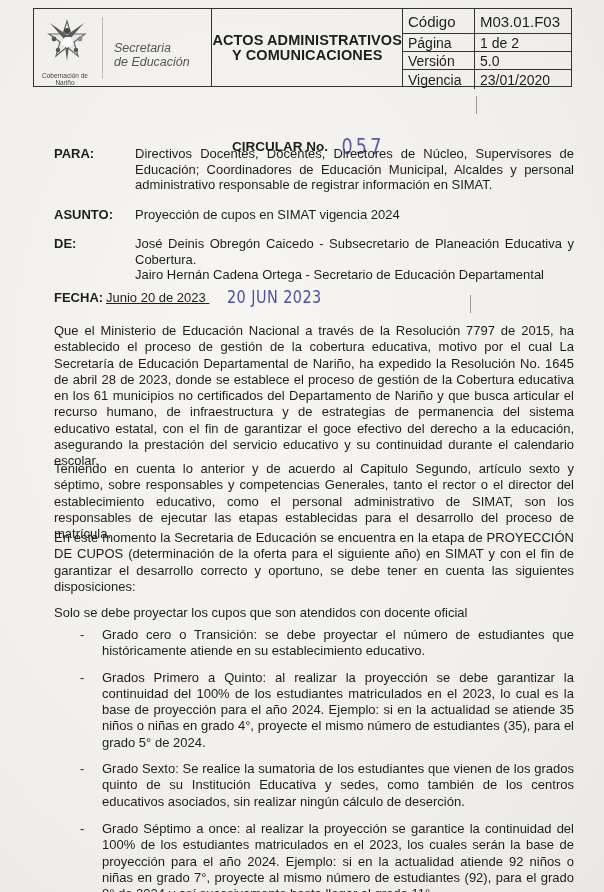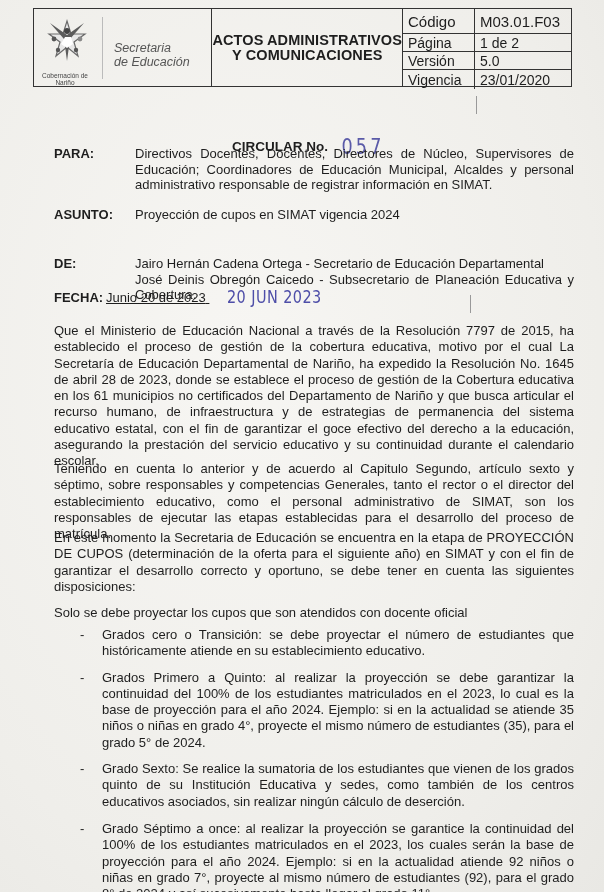--- a/index.html
+++ b/index.html
@@ -31,21 +31,21 @@
     flex: 1; display: grid; grid-template-columns: 72px 1fr;
   }
   .hdr .meta div {
     border-bottom: 1px solid #333; font-size: 14px; padding-left: 5px;
     display: flex; align-items: center;
   }
   .hdr .meta div.k { border-right: 1px solid #333; }
   .hdr .meta div.last { border-bottom: none; }
   .hdr .meta .r0 { height: 24px; font-size: 15px; }
   .hdr .meta .r1, .hdr .meta .r2 { height: 17px; }
-  .hdr .meta .r3 { height: 19px; }
+  .hdr .meta .r3 { height: 19px; text-decoration: underline; }
 
   .logo-mark { position: absolute; left: 10px; top: 8px; width: 46px; height: 46px; }
   .logo-caption {
     position: absolute; left: 2px; top: 63px; width: 58px; text-align: center;
     font-size: 6.5px; line-height: 7px; color: #444;
   }
   .logo-sep { position: absolute; left: 68px; top: 8px; width: 1px; height: 62px; background: #bbb; }
   .logo-text {
     position: absolute; left: 80px; top: 32px; font-size: 12.5px; line-height: 14px; color: #555; font-style: italic;
   }
@@ -57,21 +57,21 @@
   .stamp-num {
     font-family: "DejaVu Sans", sans-serif; color: #5a5aa8; font-weight: normal;
     font-size: 22px; letter-spacing: 4px; transform: scaleX(0.8); display: inline-block;
     vertical-align: -3px; margin-left: 4px;
   }
   .field { position: absolute; left: 54px; width: 520px; font-size: 13px; line-height: 15.5px; }
   .field .lbl { position: absolute; left: 0; top: 0; font-weight: bold; }
   .field .val { margin-left: 81px; text-align: justify; }
   .f-para { top: 146px; }
   .f-asunto { top: 207px; }
-  .f-de { top: 236px; margin-top: 20px; }
+  .f-de { top: 236px; }
   .f-fecha { top: 290px; }
   .f-fecha .val { margin-left: 52px; text-decoration: underline; }
   .date-stamp {
     font-family: "DejaVu Sans", sans-serif; color: #4e4ea8; font-size: 17px;
     transform: scaleX(0.85); transform-origin: left center; display: inline-block;
     margin-left: 18px; vertical-align: -1px; letter-spacing: 0.5px;
   }
 
   .body-para {
     position: absolute; left: 54px; width: 520px; font-size: 13px; line-height: 16.3px;
@@ -147,43 +147,43 @@
   </div>
 
   <div class="field f-asunto">
     <span class="lbl">ASUNTO:</span>
     <div class="val">Proyección de cupos en SIMAT vigencia 2024</div>
   </div>
 
   <div class="field f-de">
     <span class="lbl">DE:</span>
     <div class="val">
+      <div>José Deinis Obregón Caicedo - Subsecretario de Planeación Educativa y Cobertura.</div>
       <div style="text-align:left">Jairo Hernán Cadena Ortega - Secretario de Educación Departamental</div>
-      <div>José Deinis Obregón Caicedo - Subsecretario de Planeación Educativa y Cobertura.</div>
     </div>
   </div>
 
   <div class="field f-fecha">
     <span class="lbl">FECHA:</span>
     <div class="val">
       <span>Junio 20 de 2023</span>
       <span class="date-stamp">20 JUN 2023</span>
     </div>
   </div>
 
   <div class="body-para p1">Que el Ministerio de Educación Nacional a través de la Resolución 7797 de 2015, ha establecido el proceso de gestión de la cobertura educativa, motivo por el cual La Secretaría de Educación Departamental de Nariño, ha expedido la Resolución No. 1645 de abril 28 de 2023, donde se establece el proceso de gestión de la Cobertura educativa en los 61 municipios no certificados del Departamento de Nariño y que busca articular el recurso humano, de infraestructura y de estrategias de permanencia del sistema educativo estatal, con el fin de garantizar el goce efectivo del derecho a la educación, asegurando la prestación del servicio educativo y su continuidad durante el calendario escolar.</div>
   <div class="body-para p2">Teniendo en cuenta lo anterior y de acuerdo al Capitulo Segundo, artículo sexto y séptimo, sobre responsables y competencias Generales, tanto el rector o el director del establecimiento educativo, como el personal administrativo de SIMAT, son los responsables de ejecutar las etapas establecidas para el desarrollo del proceso de matrícula.</div>
   <div class="body-para p3">En este momento la Secretaria de Educación se encuentra en la etapa de PROYECCIÓN DE CUPOS (determinación de la oferta para el siguiente año) en SIMAT y con el fin de garantizar el desarrollo correcto y oportuno, se debe tener en cuenta las siguientes disposiciones:</div>
 
   <div class="bold-line">Solo se debe proyectar los cupos que son atendidos con docente oficial</div>
 
   <ul class="bullets">
     <li class="b0">
       <span class="dash">-</span>
-      <span>Grados cero o Transición: se debe proyectar el número de estudiantes que históricamente atiende en su establecimiento educativo.</span>
+      <span>Grado cero o Transición: se debe proyectar el número de estudiantes que históricamente atiende en su establecimiento educativo.</span>
     </li>
     <li class="b1">
       <span class="dash">-</span>
       <span>Grados Primero a Quinto: al realizar la proyección se debe garantizar la continuidad del 100% de los estudiantes matriculados en el 2023, lo cual es la base de proyección para el año 2024. Ejemplo: si en la actualidad se atiende 35 niños o niñas en grado 4°, proyecte el mismo número de estudiantes (35), para el grado 5° de 2024.</span>
     </li>
     <li class="b2">
       <span class="dash">-</span>
       <span>Grado Sexto: Se realice la sumatoria de los estudiantes que vienen de los grados quinto de su Institución Educativa y sedes, como también de los centros educativos asociados, sin realizar ningún cálculo de deserción.</span>
     </li>
     <li class="b3">

